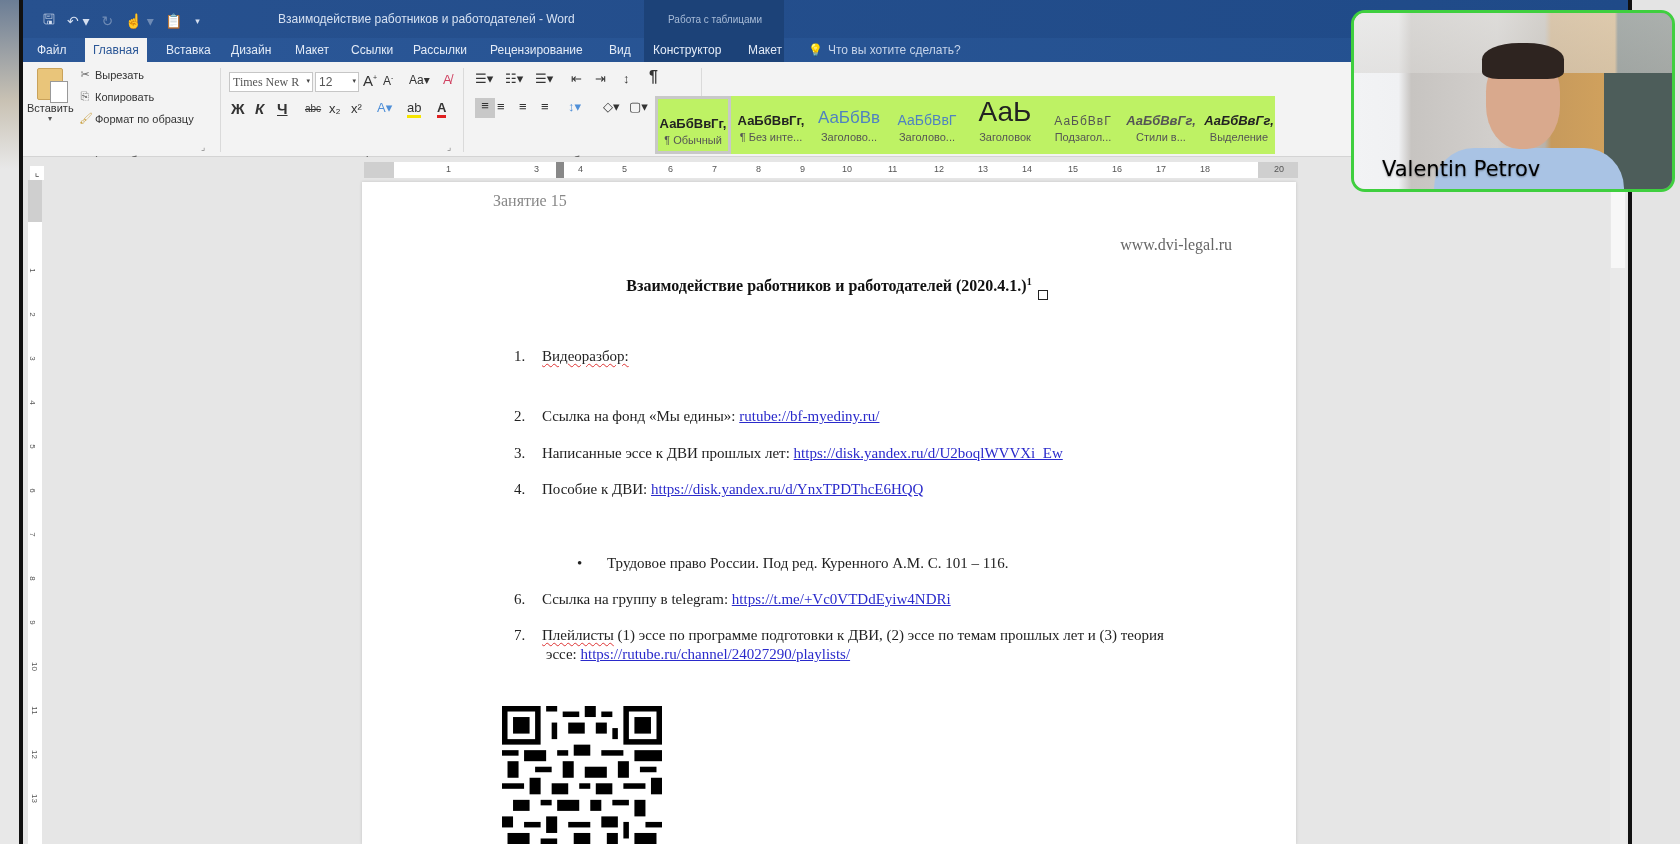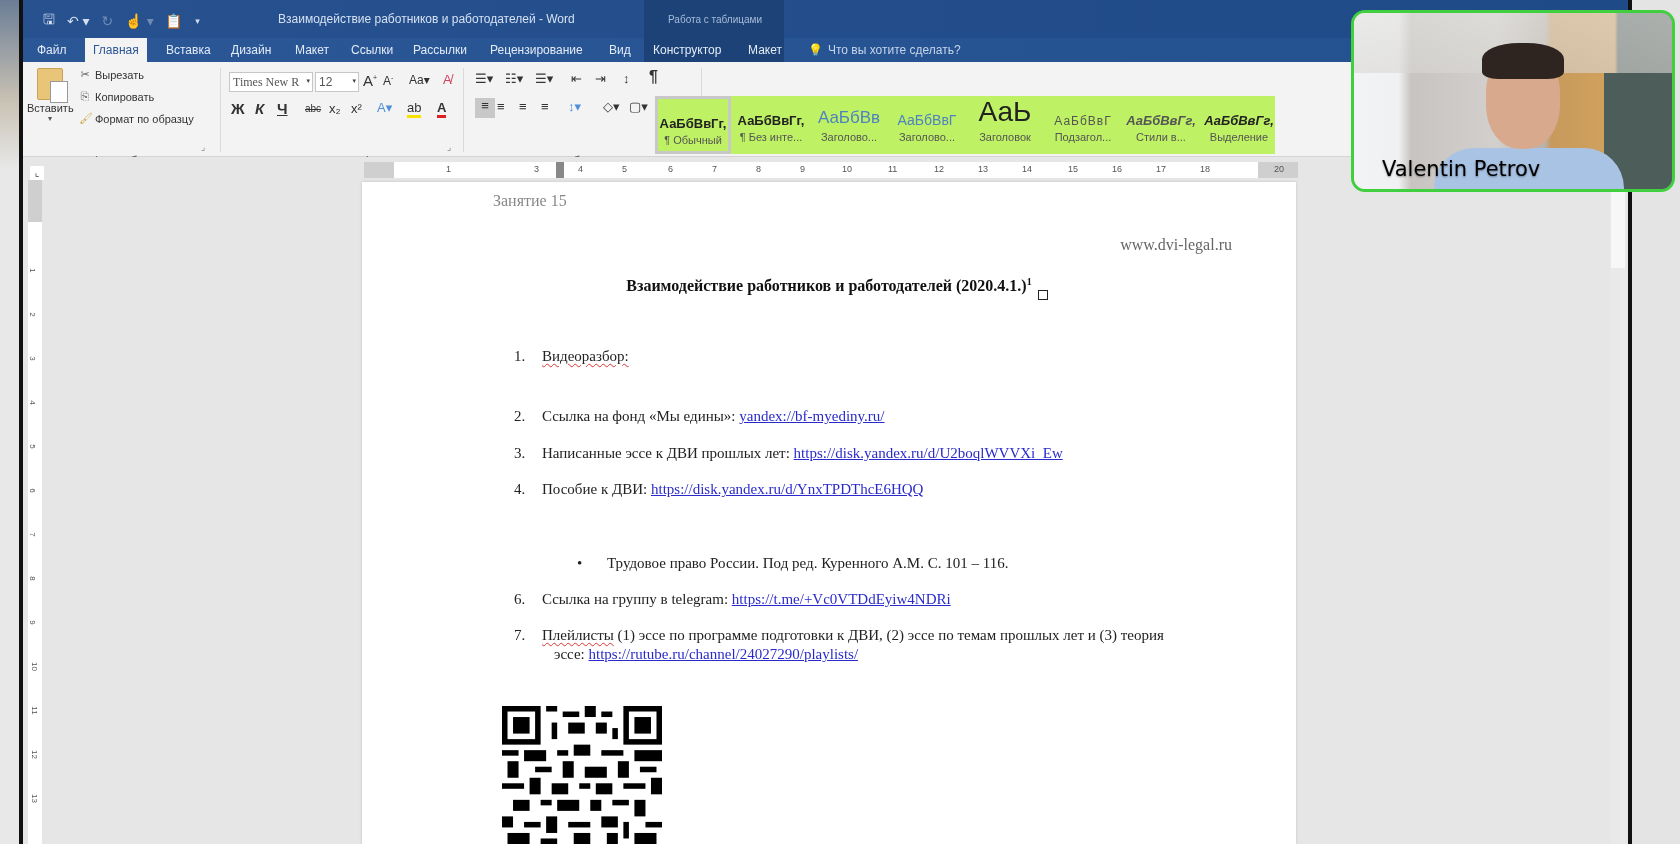--- a/index.html
+++ b/index.html
@@ -283,38 +283,38 @@
   <div class="page">
     <div class="header-left">Занятие 15</div>
     <div class="header-right">www.dvi-legal.ru</div>
     <div class="doc-title"><span>Взаимодействие работников и работодателей (2020.4.1.)</span><sup>1</sup></div>
     <div class="cursor-mark"></div>
 
     <div class="list-item" style="top:166px">
       <span class="num">1.</span><span class="spell">Видеоразбор:</span>
     </div>
     <div class="list-item" style="top:226px">
-      <span class="num">2.</span><span>Ссылка на фонд «Мы едины»: </span><span class="link">yandex://bf-myediny.ru/</span>
+      <span class="num">2.</span><span>Ссылка на фонд «Мы едины»: </span><span class="link">rutube://bf-myediny.ru/</span>
     </div>
     <div class="list-item" style="top:263px">
       <span class="num">3.</span><span>Написанные эссе к ДВИ прошлых лет: </span><span class="link">https://disk.yandex.ru/d/U2boqlWVVXi_Ew</span>
     </div>
     <div class="list-item" style="top:299px">
       <span class="num">4.</span><span>Пособие к ДВИ: </span><span class="link">https://disk.yandex.ru/d/YnxTPDThcE6HQQ</span>
     </div>
     <div class="bullet-item" style="top:373px">
       <span class="dot">•</span><span>Трудовое право России. Под ред. Куренного А.М. С. 101 – 116.</span>
     </div>
     <div class="list-item" style="top:409px">
       <span class="num">6.</span><span>Ссылка на группу в telegram: </span><span class="link">https://t.me/+Vc0VTDdEyiw4NDRi</span>
     </div>
     <div class="list-item" style="top:445px">
       <span class="num">7.</span><span class="spell">Плейлисты</span><span> (1) эссе по программе подготовки к ДВИ, (2) эссе по темам прошлых лет и (3) теория</span>
     </div>
-    <div class="list-item" style="top:464px;left:192px">
+    <div class="list-item" style="top:464px;left:184px">
       <span>эссе: </span><span class="link">https://rutube.ru/channel/24027290/playlists/</span>
     </div>
 
     <svg class="qr" viewBox="0 0 29 25" preserveAspectRatio="none">
       <rect x="0" y="0" width="29" height="25" fill="#fff"></rect>
       <g fill="#000">
         <rect x="0" y="0" width="7" height="7"></rect>
           <rect x="1" y="1" width="5" height="5" fill="#fff"></rect>
           <rect x="2" y="2" width="3" height="3"></rect>
         <rect x="22" y="0" width="7" height="7"></rect>

